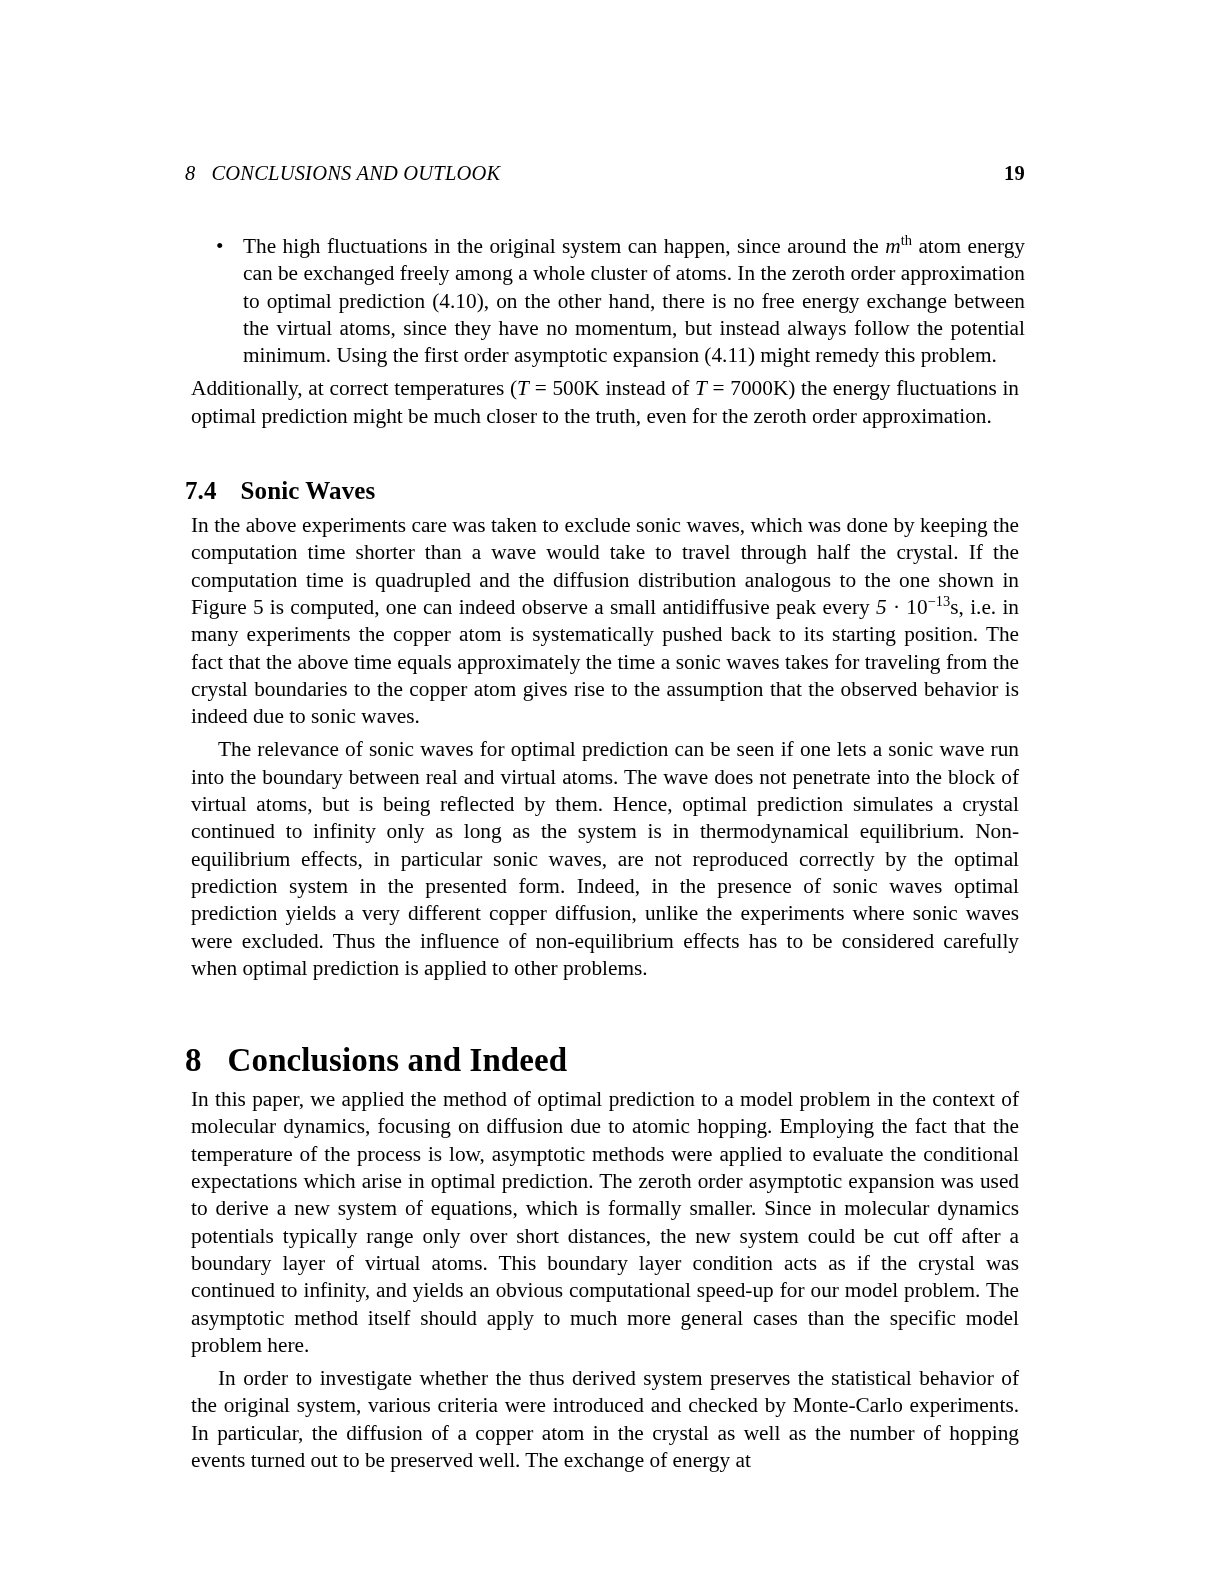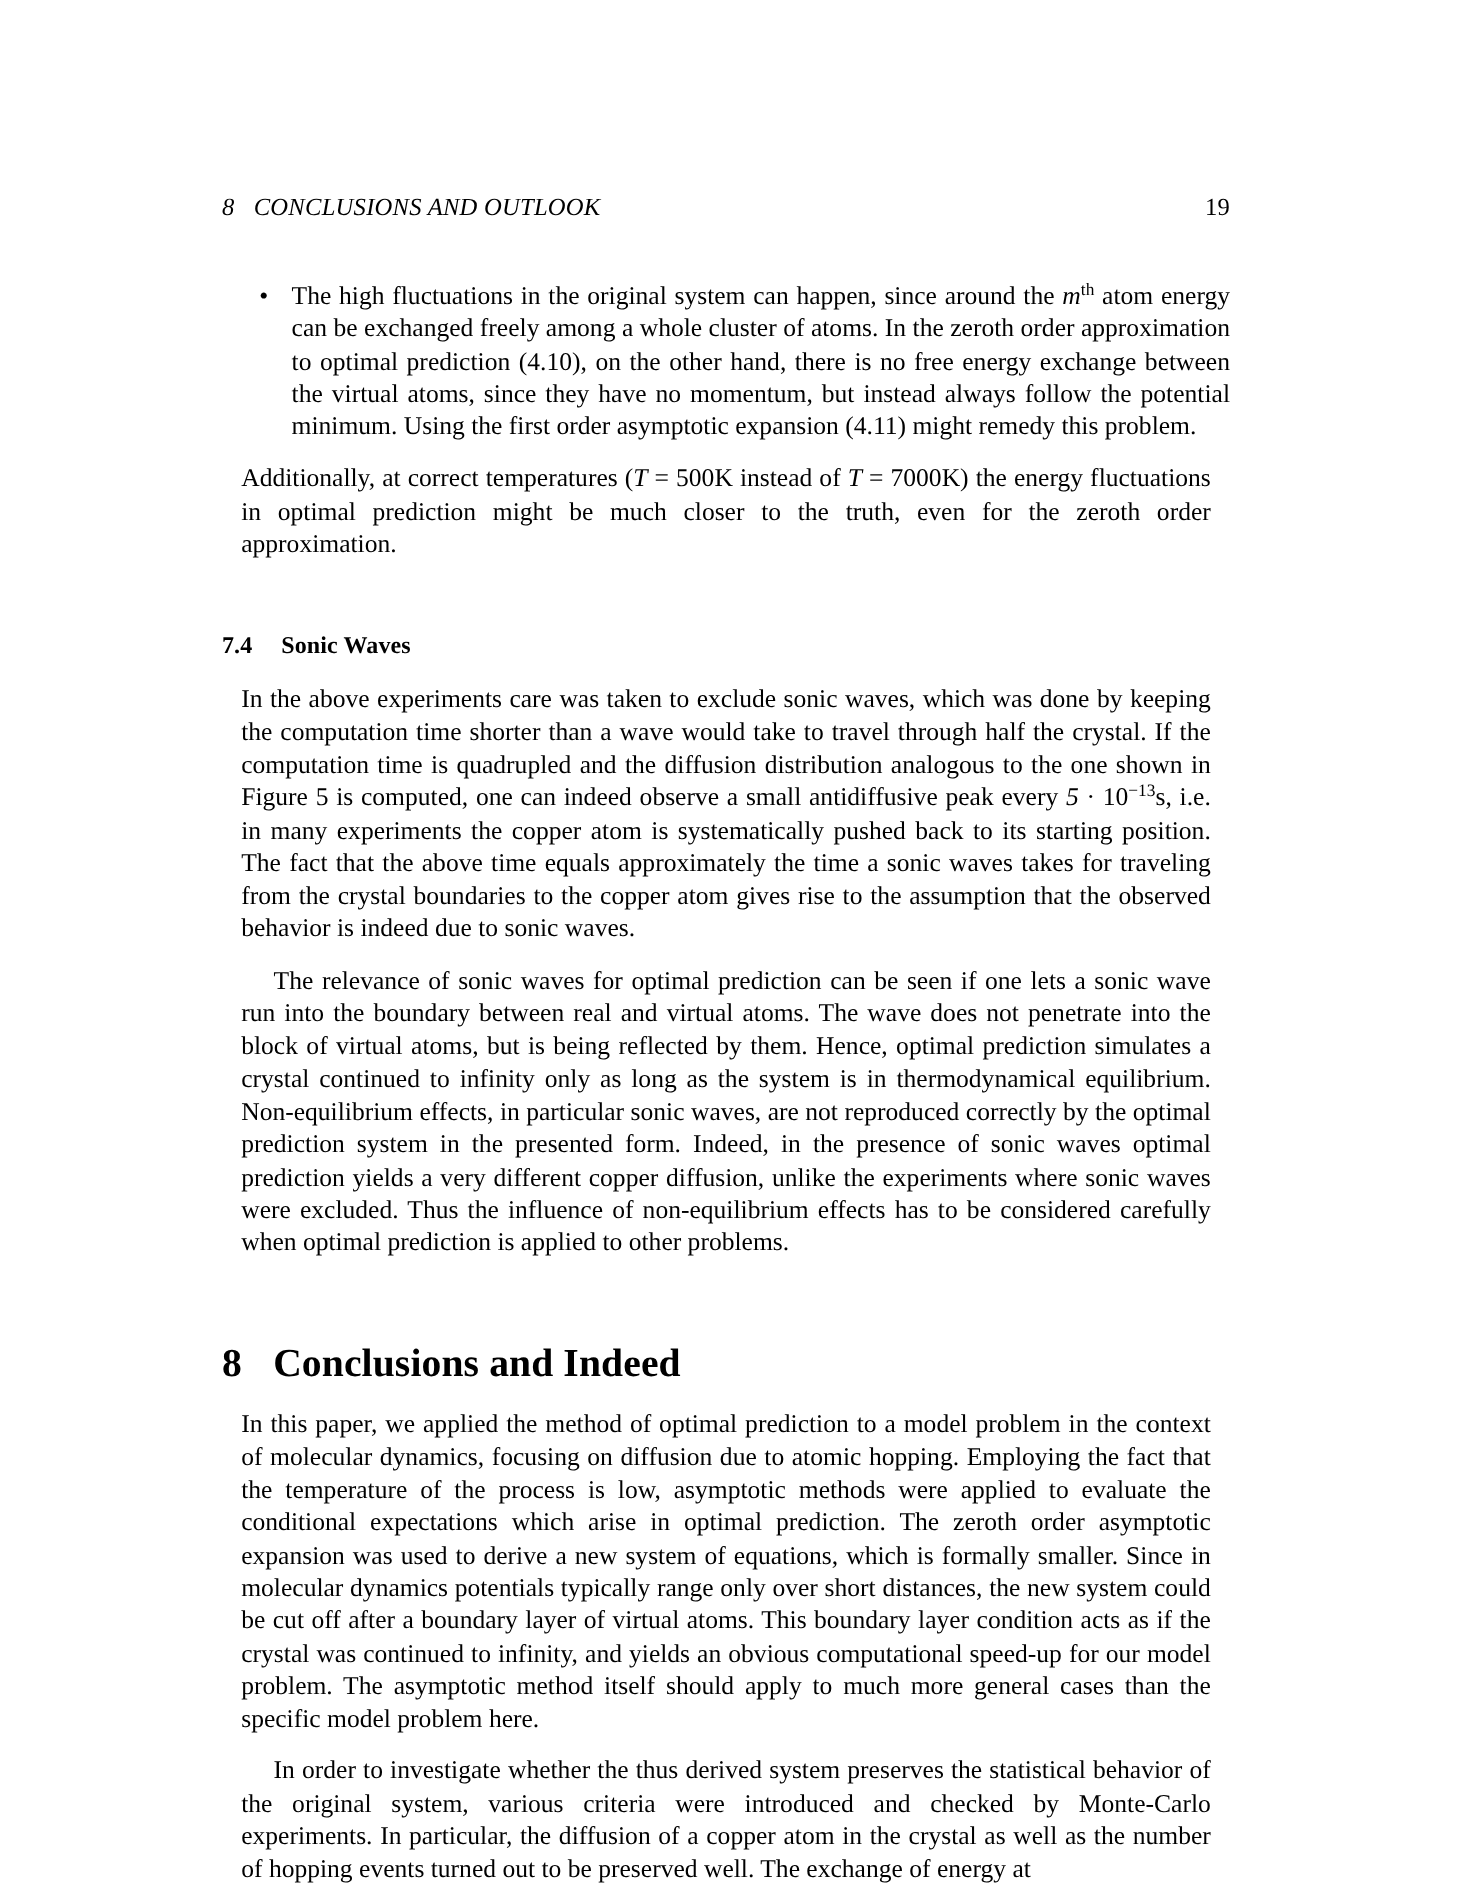--- a/index.html
+++ b/index.html
@@ -38,25 +38,26 @@
     font-size: 20.5px;
     letter-spacing: 0.2px;
     padding-top: 146px;
   }
   .runhead-left {
     white-space: pre;
   }
   .runhead-num {
     font-style: normal;
     font-size: 20.5px;
+    font-weight: bold;
   }
 
   
   p.body {
-    margin: 16px;
+    margin: 6px;
     font-size: 21.3px;
     line-height: 27.3px;
     text-align: justify;
     text-justify: inter-word;
     hyphens: manual;
   }
   p.body + p.body {
     margin-top: 0;
   }
   .indent { text-indent: 27px; }
@@ -81,21 +82,21 @@
     left: -27px;
     top: 0;
     font-size: 21.3px;
     line-height: 27.3px;
   }
 
   
   h3.subsec {
     margin: 0;
     padding-top: 40px;
-    font-size: 20px;
+    font-size: 25px;
     font-weight: bold;
     line-height: 30px;
     letter-spacing: 0.1px;
   }
   h3.subsec .num { margin-right: 24px; }
 
   
   h2.section {
     margin: 0;
     padding-top: 52px;

